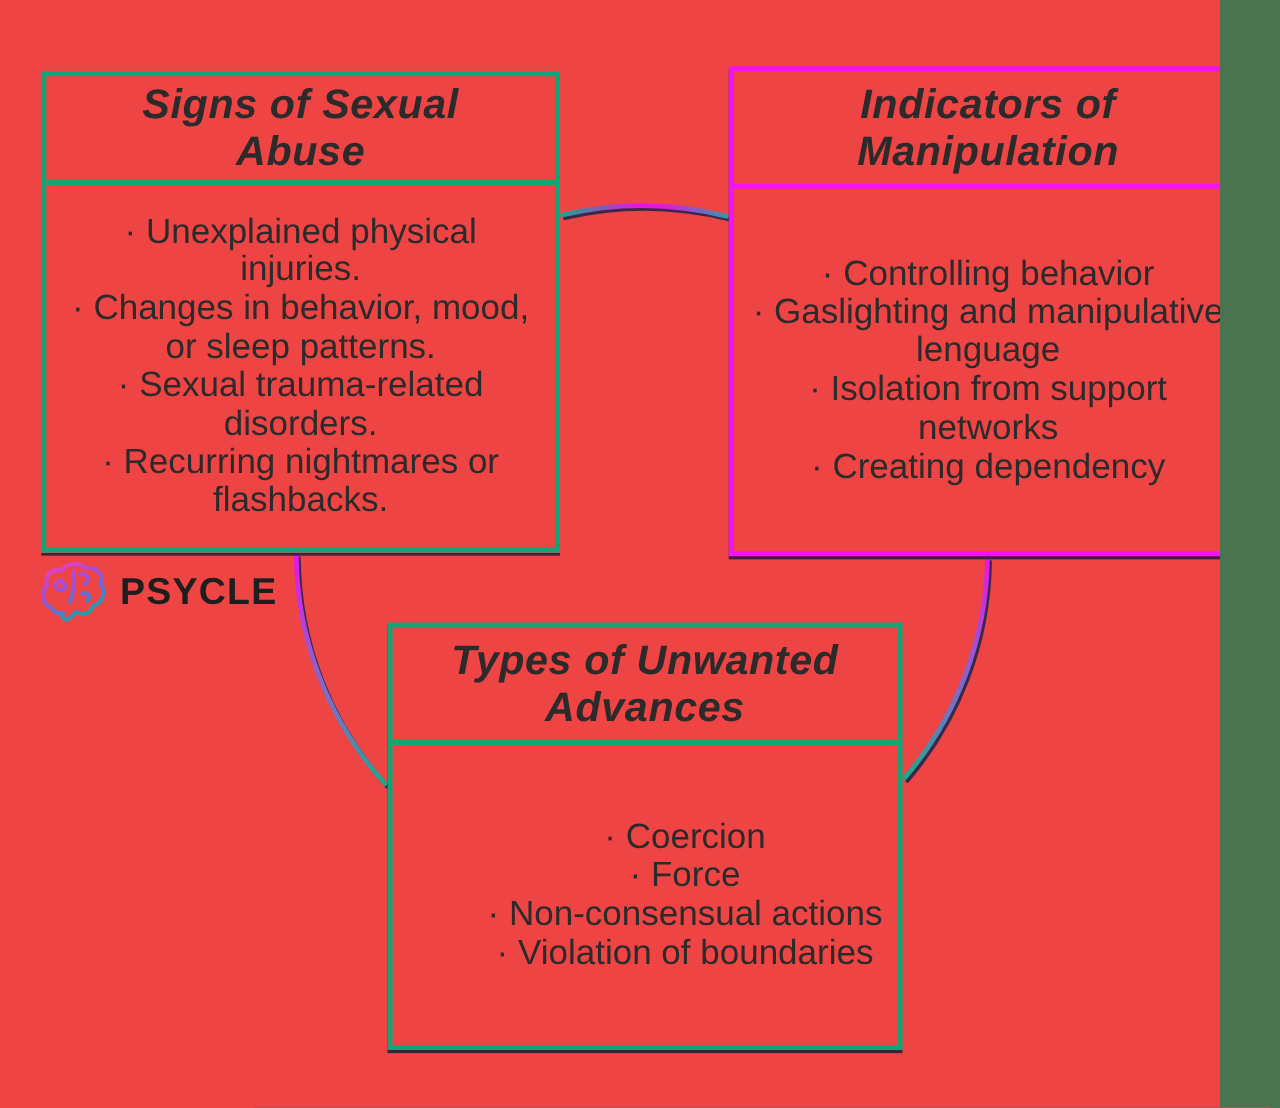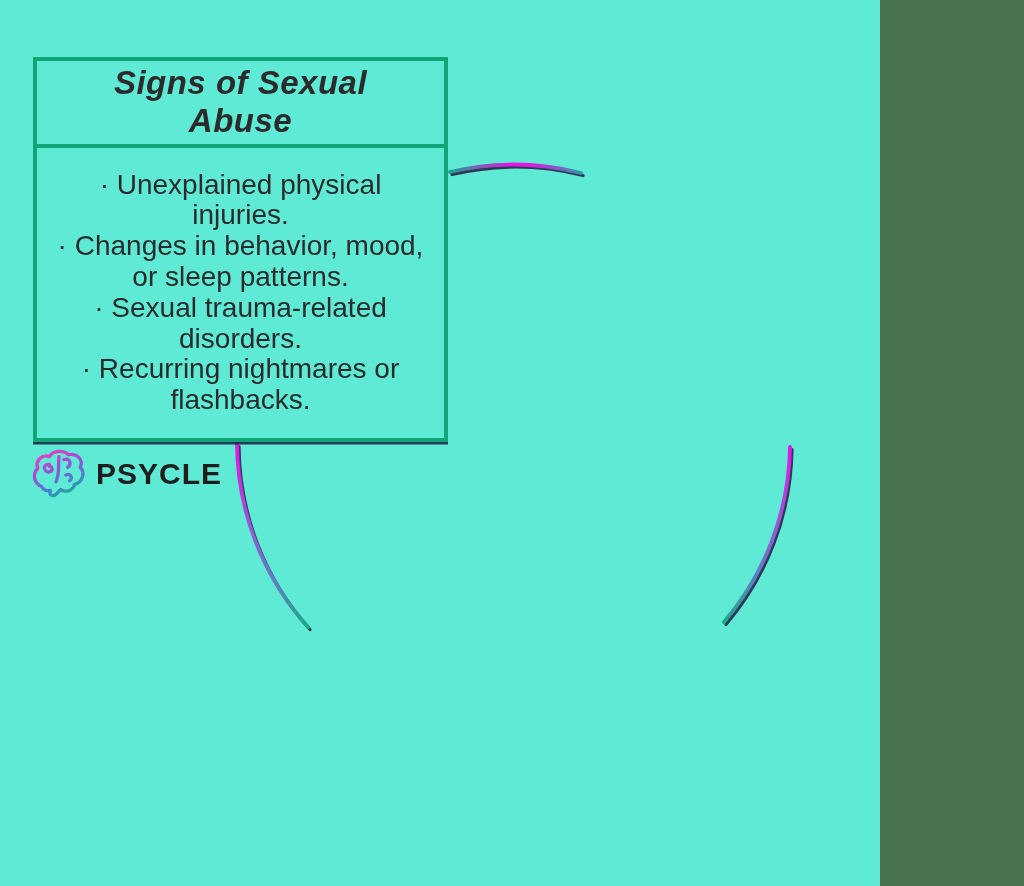--- a/index.html
+++ b/index.html
@@ -2,23 +2,23 @@
 <html><head>
 <meta charset="utf-8">
 <style>
   html,body{margin:0;padding:0;}
   body{
     font-family:"Liberation Sans", sans-serif;
     background:#4A7350;
   }
   .stage{
     position:relative;
-    width:880px;
+    width:976px;
     height:886px;
-    background:#5eead4;
+    background:#ef4444;
     overflow:hidden;
   }
   .connectors{
     position:absolute;
     left:0;top:0;
     z-index:1;
   }
   .infobox{
     position:absolute;
     border:4px solid;
@@ -130,21 +130,45 @@
 Abuse</h2>
     </div>
     <div class="box-body">
       <p class="box-items">· Unexplained physical injuries.
 · Changes in behavior, mood, or sleep patterns.
 · Sexual trauma-related disorders.
 · Recurring nightmares or flashbacks.</p>
     </div>
   </div>
 
+  <div class="infobox" id="box-indicators" style="border-color: rgb(244, 17, 244);">
+    <div class="box-header">
+      <h2 class="box-title">Indicators of
+Manipulation</h2>
+    </div>
+    <div class="box-body">
+      <p class="box-items">· Controlling behavior
+· Gaslighting and manipulative lenguage
+· Isolation from support networks
+· Creating dependency</p>
+    </div>
+  </div>
 
+  <div class="infobox" id="box-advances" style="border-color: rgb(16, 165, 119);">
+    <div class="box-header">
+      <h2 class="box-title">Types of Unwanted
+Advances</h2>
+    </div>
+    <div class="box-body">
+      <p class="box-items">· Coercion
+· Force
+· Non-consensual actions
+· Violation of boundaries</p>
+    </div>
+  </div>
 
   <div class="logo">
     <svg width="58" height="52" viewBox="0 0 60 54">
       <defs>
         <linearGradient id="gradBrain" gradientUnits="userSpaceOnUse" x1="16" y1="4" x2="38" y2="52">
           <stop offset="0" stop-color="#E93FC4"></stop>
           <stop offset="0.4" stop-color="#9B4FD6"></stop>
           <stop offset="0.72" stop-color="#4C7FD0"></stop>
           <stop offset="1" stop-color="#10B287"></stop>
         </linearGradient>

